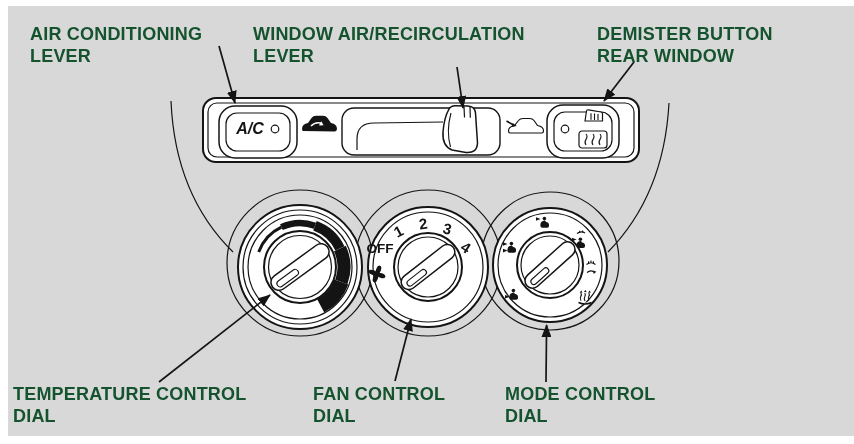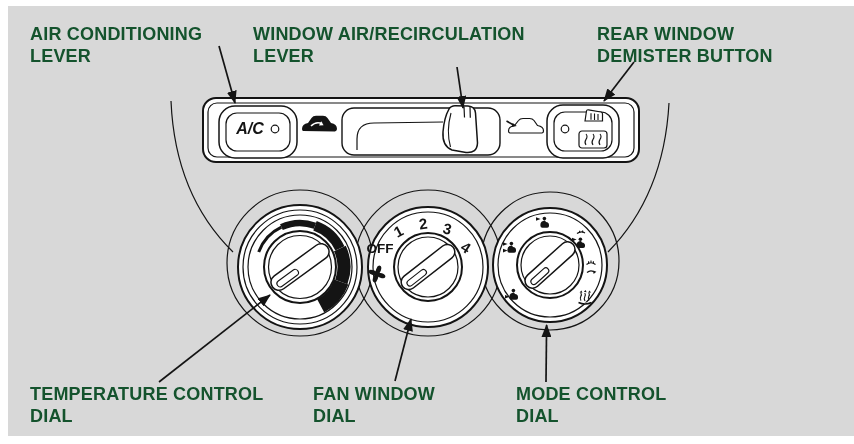--- a/index.html
+++ b/index.html
@@ -186,29 +186,29 @@
 
 <div class="callout" style="left:30px;top:24px">
   <div>AIR CONDITIONING</div>
   <div>LEVER</div>
 </div>
 <div class="callout" style="left:253px;top:24px">
   <div>WINDOW AIR/RECIRCULATION</div>
   <div>LEVER</div>
 </div>
 <div class="callout" style="left:597px;top:24px">
+  <div>DEMISTER BUTTON</div>
   <div>REAR WINDOW</div>
-  <div>DEMISTER BUTTON</div>
-</div>
-<div class="callout" style="left:30px;top:384px">
+</div>
+<div class="callout" style="left:13px;top:384px">
   <div>TEMPERATURE CONTROL</div>
   <div>DIAL</div>
 </div>
 <div class="callout" style="left:313px;top:384px">
-  <div>FAN WINDOW</div>
+  <div>FAN CONTROL</div>
   <div>DIAL</div>
 </div>
-<div class="callout" style="left:516px;top:384px">
+<div class="callout" style="left:505px;top:384px">
   <div>MODE CONTROL</div>
   <div>DIAL</div>
 </div>
 
 </div>
 
 </body></html>

